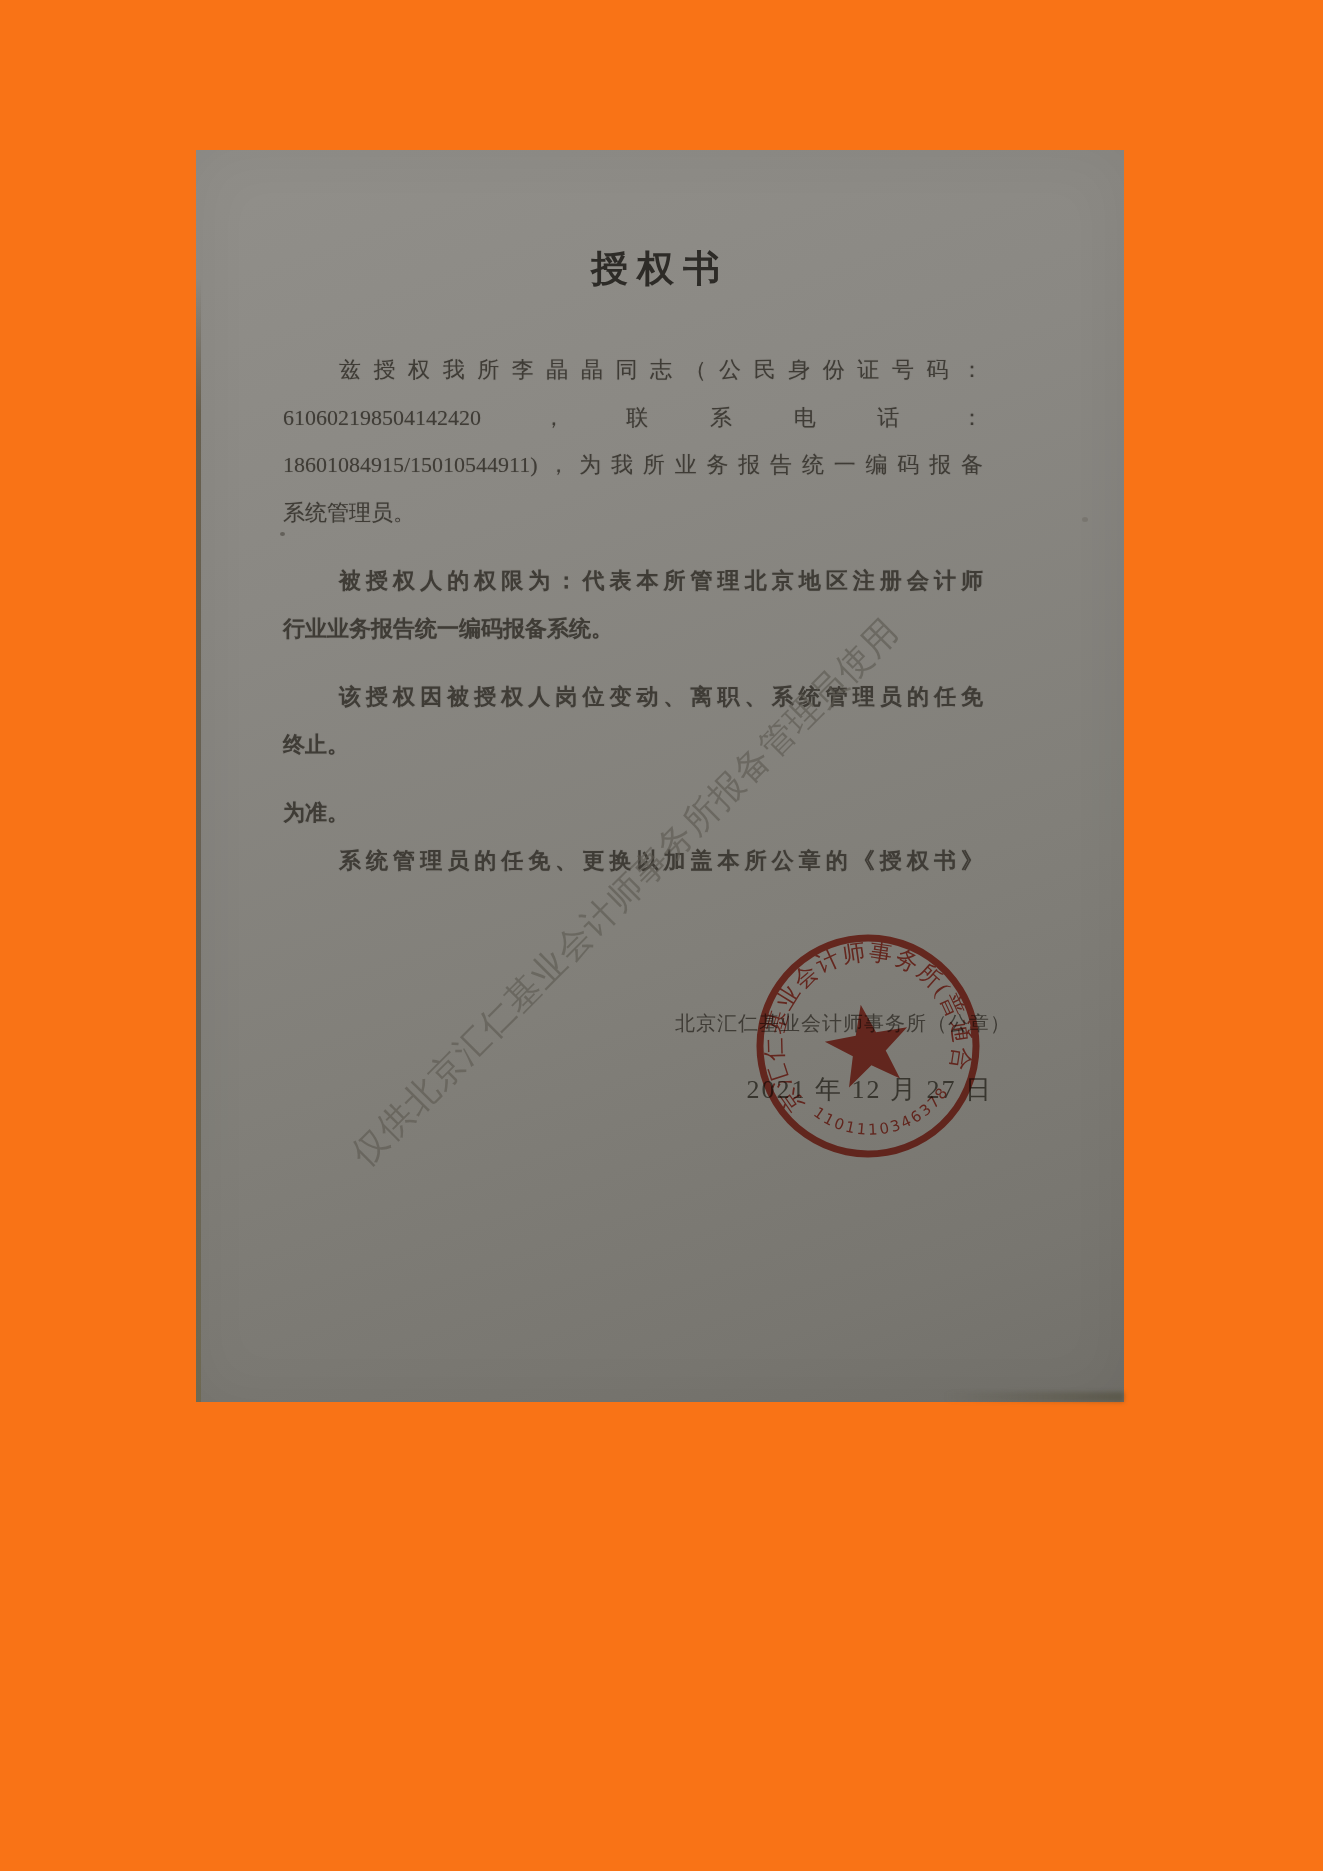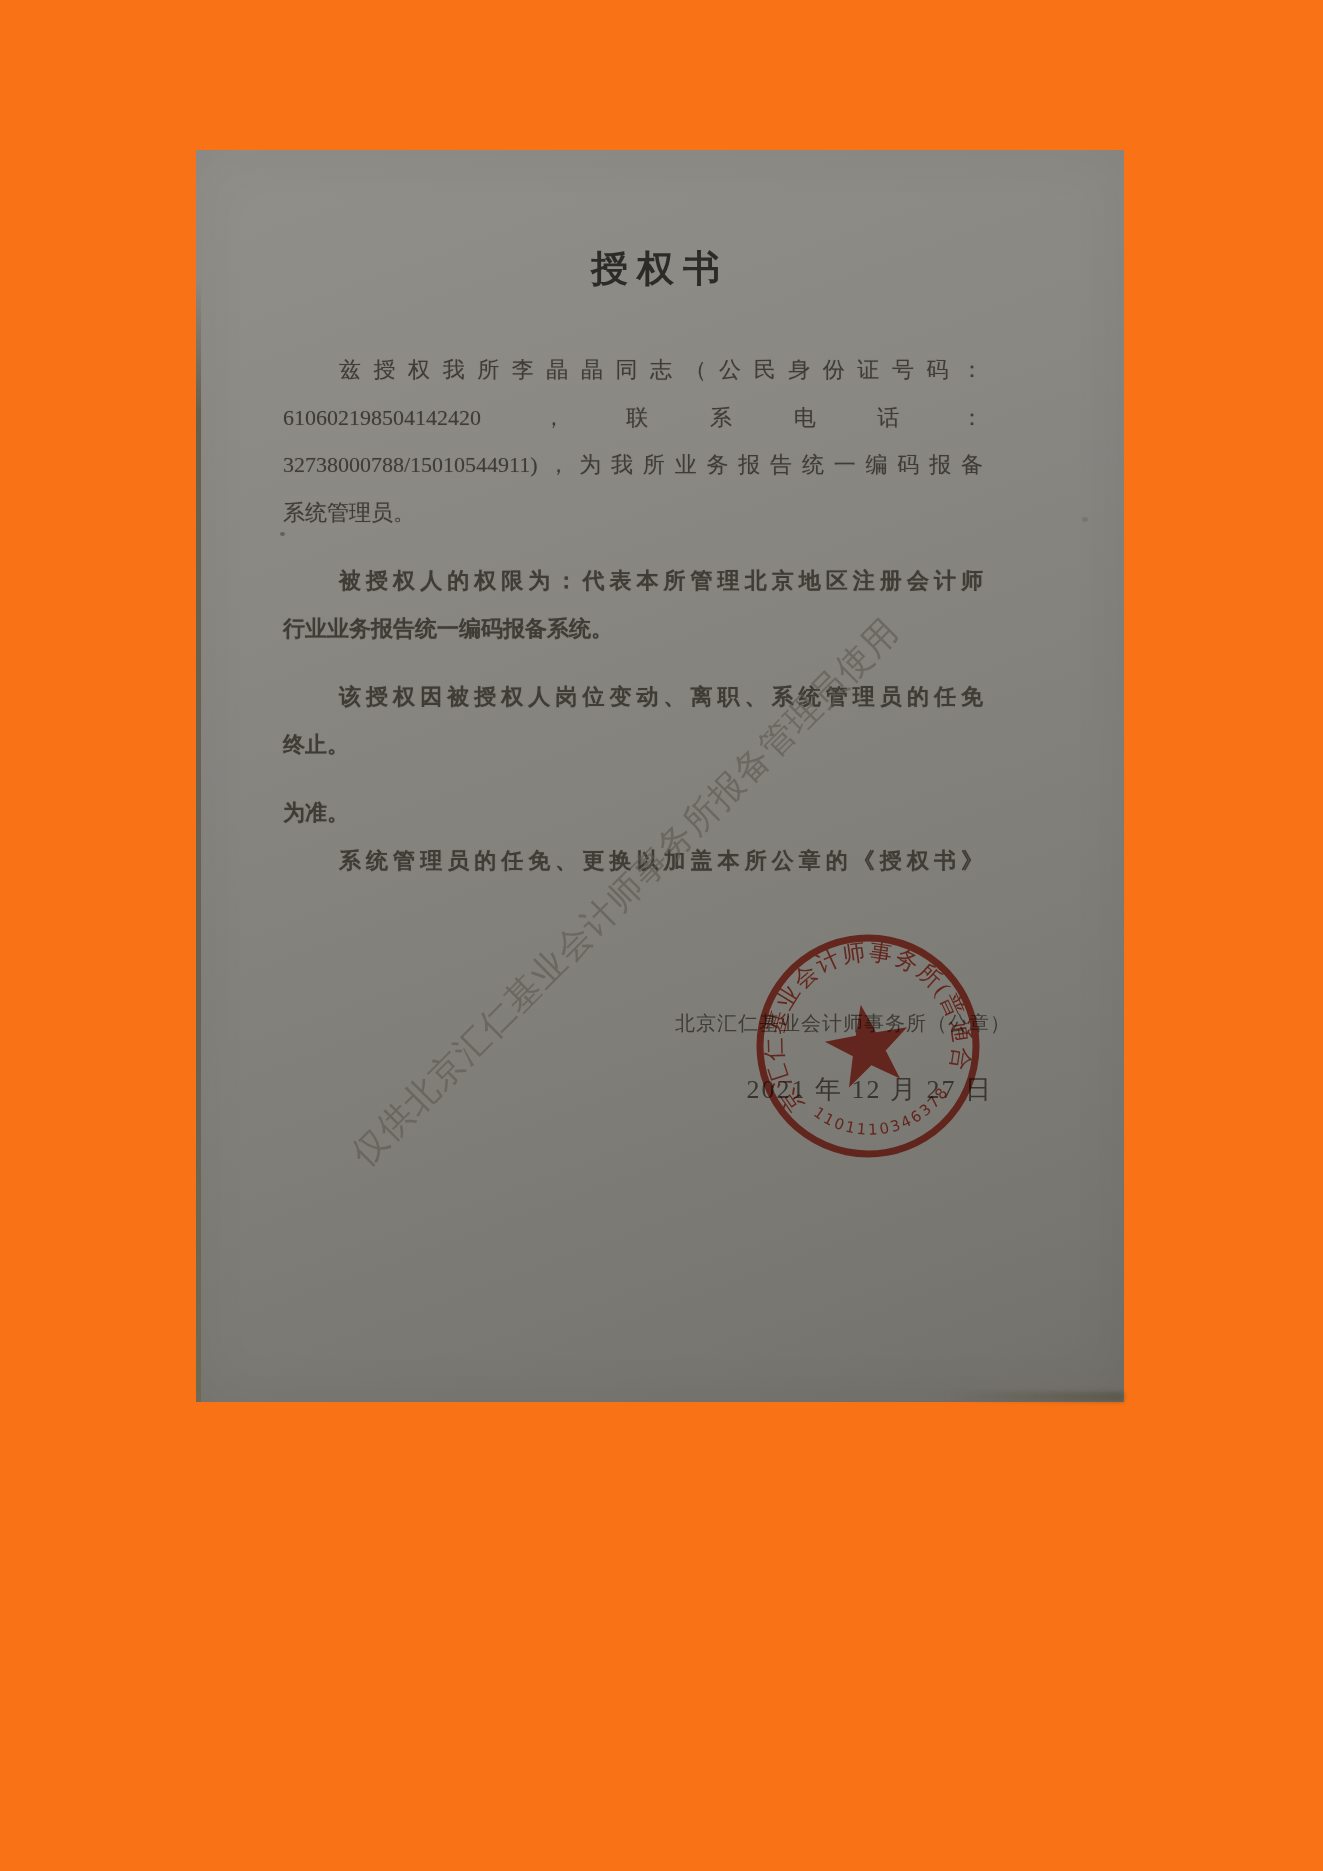--- a/index.html
+++ b/index.html
@@ -100,21 +100,21 @@
         <div class="line indent fill">兹授权我所李晶晶同志（公民身份证号码：</div>
         <div class="line spread">
           <span>610602198504142420</span>
           <span>，</span>
           <span>联</span>
           <span>系</span>
           <span>电</span>
           <span>话</span>
           <span>：</span>
         </div>
-        <div class="line fill">32738000788/15010544911)，为我所业务报告统一编码报备</div>
+        <div class="line fill">18601084915/15010544911)，为我所业务报告统一编码报备</div>
         <div class="line">系统管理员。</div>
       </div>
 
       <div class="para">
         <div class="line indent fill">被授权人的权限为：代表本所管理北京地区注册会计师</div>
         <div class="line">行业业务报告统一编码报备系统。</div>
       </div>
 
       <div class="para">
         <div class="line indent fill">该授权因被授权人岗位变动、离职、系统管理员的任免</div>

